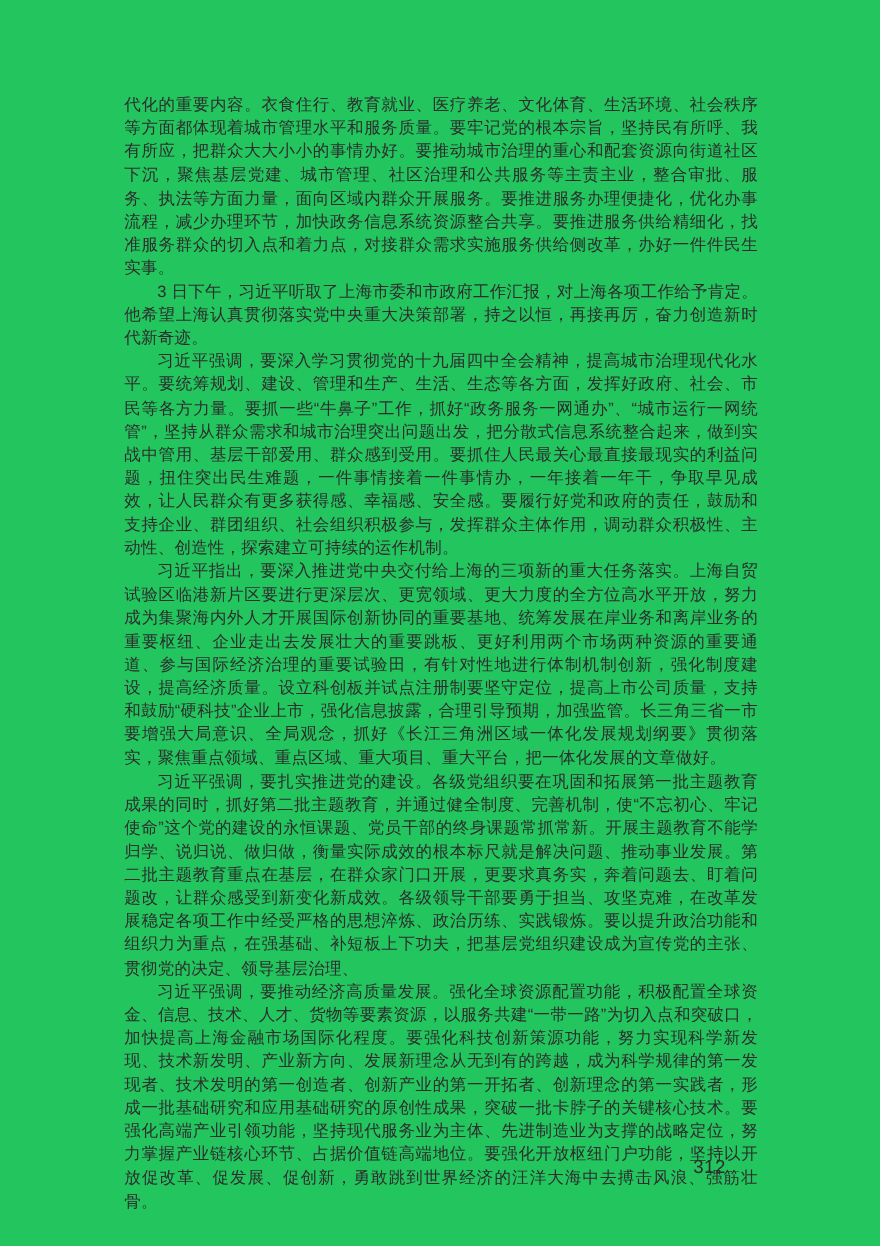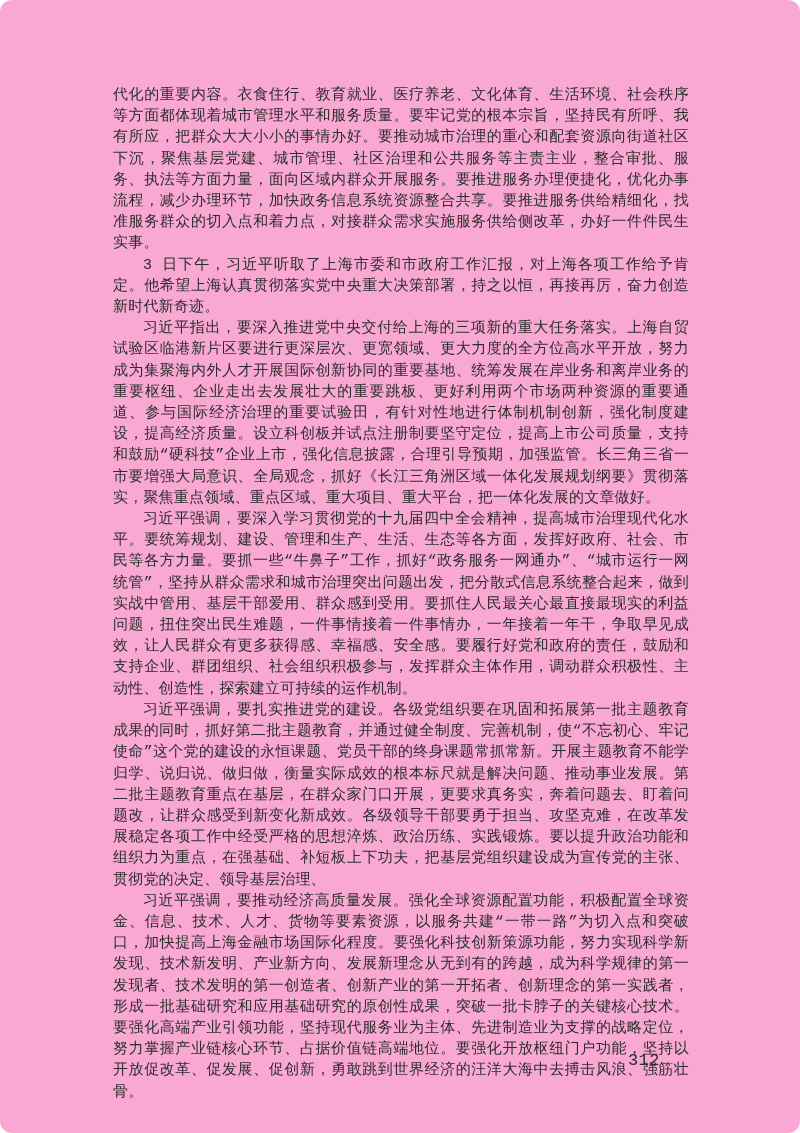--- a/index.html
+++ b/index.html
@@ -1,23 +1,22 @@
 <!DOCTYPE html>
 <html><head>
 <meta charset="utf-8">
 <style>
   html, body { margin: 0; padding: 0; background: #ffffff; }
   .page {
     position: relative;
     width: 800px;
     height: 1133px;
-    background: #f9a8d4;
-    font-family: Liberation Mono, monospace;
+    background: #22c55e;
+    font-family: Liberation Sans, sans-serif;
     overflow: hidden;
-    border-radius: 12px;
   }
   .text-block {
     position: absolute;
     left: 113px;
     top: 85px;
     width: 576px;
     color: #2d2d2d;
     font-size: 15px;
     line-height: 21.2px;
     text-align: justify;
@@ -37,19 +36,19 @@
     letter-spacing: 0.5px;
   }
 </style>
 </head>
 <body>
 
 <div class="page">
   <div class="text-block">
     <p>代化的重要内容。衣食住行、教育就业、医疗养老、文化体育、生活环境、社会秩序等方面都体现着城市管理水平和服务质量。要牢记党的根本宗旨，坚持民有所呼、我有所应，把群众大大小小的事情办好。要推动城市治理的重心和配套资源向街道社区下沉，聚焦基层党建、城市管理、社区治理和公共服务等主责主业，整合审批、服务、执法等方面力量，面向区域内群众开展服务。要推进服务办理便捷化，优化办事流程，减少办理环节，加快政务信息系统资源整合共享。要推进服务供给精细化，找准服务群众的切入点和着力点，对接群众需求实施服务供给侧改革，办好一件件民生实事。</p>
     <p class="indent">3 日下午，习近平听取了上海市委和市政府工作汇报，对上海各项工作给予肯定。他希望上海认真贯彻落实党中央重大决策部署，持之以恒，再接再厉，奋力创造新时代新奇迹。</p>
+    <p class="indent">习近平强调，要深入学习贯彻党的十九届四中全会精神，提高城市治理现代化水平。要统筹规划、建设、管理和生产、生活、生态等各方面，发挥好政府、社会、市民等各方力量。要抓一些“牛鼻子”工作，抓好“政务服务一网通办”、“城市运行一网统管”，坚持从群众需求和城市治理突出问题出发，把分散式信息系统整合起来，做到实战中管用、基层干部爱用、群众感到受用。要抓住人民最关心最直接最现实的利益问题，扭住突出民生难题，一件事情接着一件事情办，一年接着一年干，争取早见成效，让人民群众有更多获得感、幸福感、安全感。要履行好党和政府的责任，鼓励和支持企业、群团组织、社会组织积极参与，发挥群众主体作用，调动群众积极性、主动性、创造性，探索建立可持续的运作机制。</p>
     <p class="indent">习近平指出，要深入推进党中央交付给上海的三项新的重大任务落实。上海自贸试验区临港新片区要进行更深层次、更宽领域、更大力度的全方位高水平开放，努力成为集聚海内外人才开展国际创新协同的重要基地、统筹发展在岸业务和离岸业务的重要枢纽、企业走出去发展壮大的重要跳板、更好利用两个市场两种资源的重要通道、参与国际经济治理的重要试验田，有针对性地进行体制机制创新，强化制度建设，提高经济质量。设立科创板并试点注册制要坚守定位，提高上市公司质量，支持和鼓励“硬科技”企业上市，强化信息披露，合理引导预期，加强监管。长三角三省一市要增强大局意识、全局观念，抓好《长江三角洲区域一体化发展规划纲要》贯彻落实，聚焦重点领域、重点区域、重大项目、重大平台，把一体化发展的文章做好。</p>
-    <p class="indent">习近平强调，要深入学习贯彻党的十九届四中全会精神，提高城市治理现代化水平。要统筹规划、建设、管理和生产、生活、生态等各方面，发挥好政府、社会、市民等各方力量。要抓一些“牛鼻子”工作，抓好“政务服务一网通办”、“城市运行一网统管”，坚持从群众需求和城市治理突出问题出发，把分散式信息系统整合起来，做到实战中管用、基层干部爱用、群众感到受用。要抓住人民最关心最直接最现实的利益问题，扭住突出民生难题，一件事情接着一件事情办，一年接着一年干，争取早见成效，让人民群众有更多获得感、幸福感、安全感。要履行好党和政府的责任，鼓励和支持企业、群团组织、社会组织积极参与，发挥群众主体作用，调动群众积极性、主动性、创造性，探索建立可持续的运作机制。</p>
     <p class="indent">习近平强调，要扎实推进党的建设。各级党组织要在巩固和拓展第一批主题教育成果的同时，抓好第二批主题教育，并通过健全制度、完善机制，使“不忘初心、牢记使命”这个党的建设的永恒课题、党员干部的终身课题常抓常新。开展主题教育不能学归学、说归说、做归做，衡量实际成效的根本标尺就是解决问题、推动事业发展。第二批主题教育重点在基层，在群众家门口开展，更要求真务实，奔着问题去、盯着问题改，让群众感受到新变化新成效。各级领导干部要勇于担当、攻坚克难，在改革发展稳定各项工作中经受严格的思想淬炼、政治历练、实践锻炼。要以提升政治功能和组织力为重点，在强基础、补短板上下功夫，把基层党组织建设成为宣传党的主张、贯彻党的决定、领导基层治理、</p>
     <p class="indent">习近平强调，要推动经济高质量发展。强化全球资源配置功能，积极配置全球资金、信息、技术、人才、货物等要素资源，以服务共建“一带一路”为切入点和突破口，加快提高上海金融市场国际化程度。要强化科技创新策源功能，努力实现科学新发现、技术新发明、产业新方向、发展新理念从无到有的跨越，成为科学规律的第一发现者、技术发明的第一创造者、创新产业的第一开拓者、创新理念的第一实践者，形成一批基础研究和应用基础研究的原创性成果，突破一批卡脖子的关键核心技术。要强化高端产业引领功能，坚持现代服务业为主体、先进制造业为支撑的战略定位，努力掌握产业链核心环节、占据价值链高端地位。要强化开放枢纽门户功能，坚持以开放促改革、促发展、促创新，勇敢跳到世界经济的汪洋大海中去搏击风浪、强筋壮骨。</p>
   </div>
   <div class="page-number">312</div>
 </div>
 
 </body></html>

